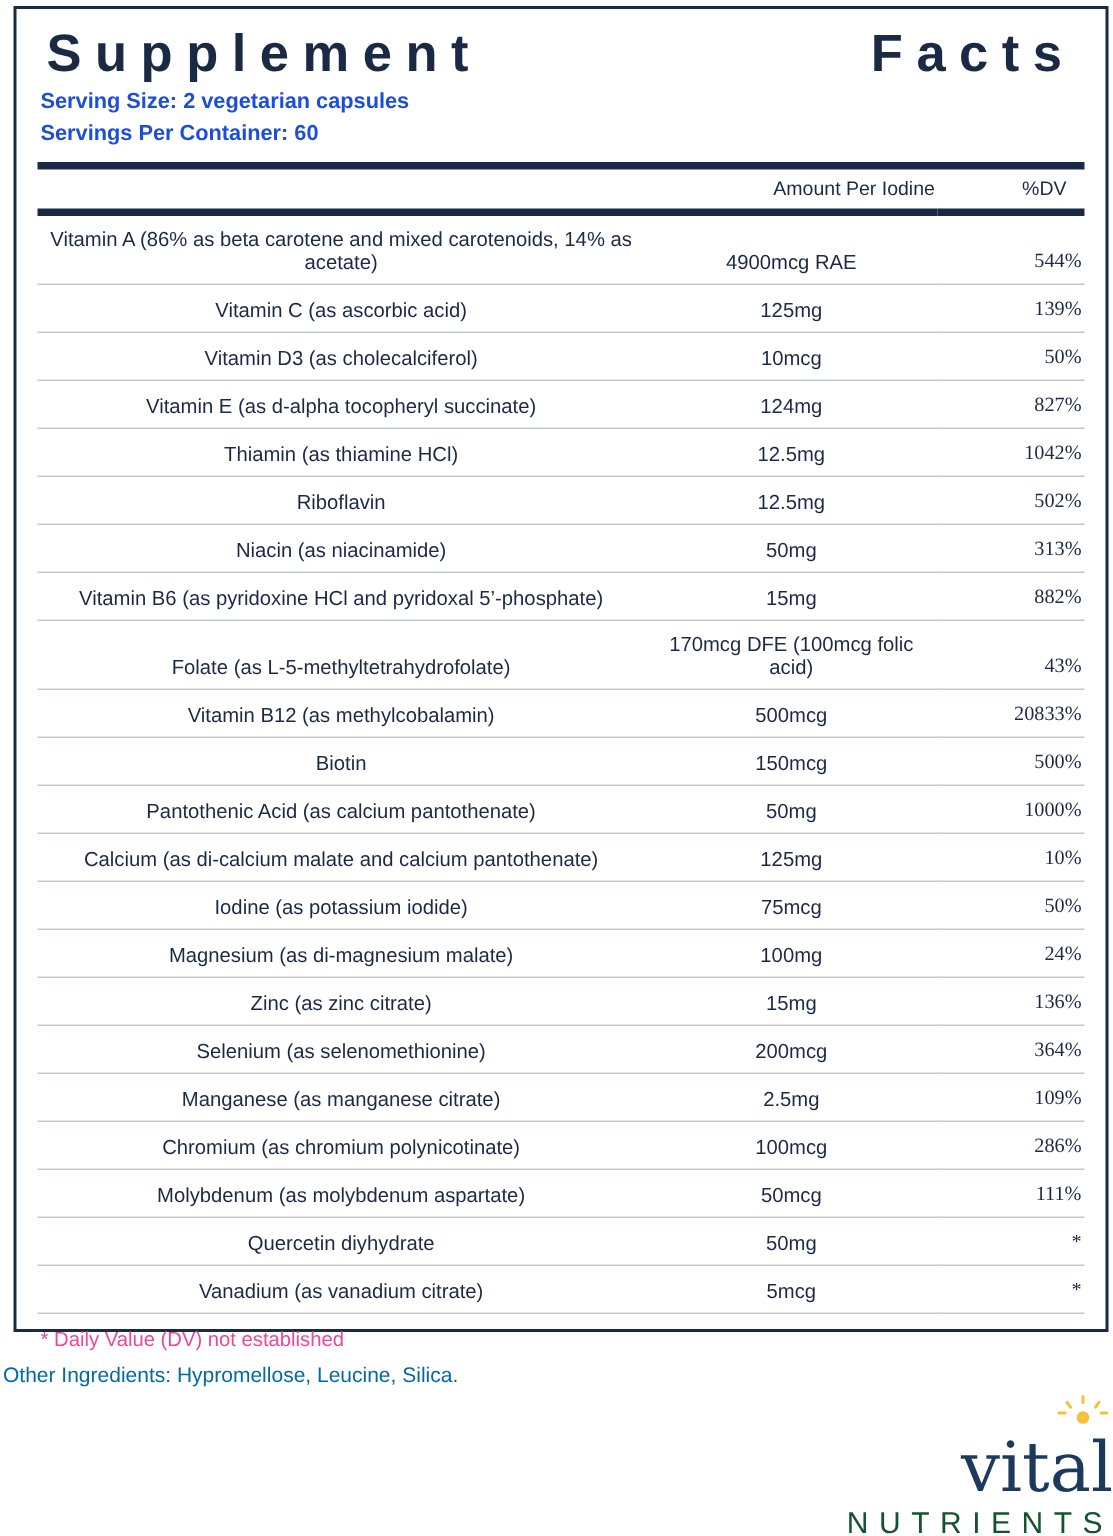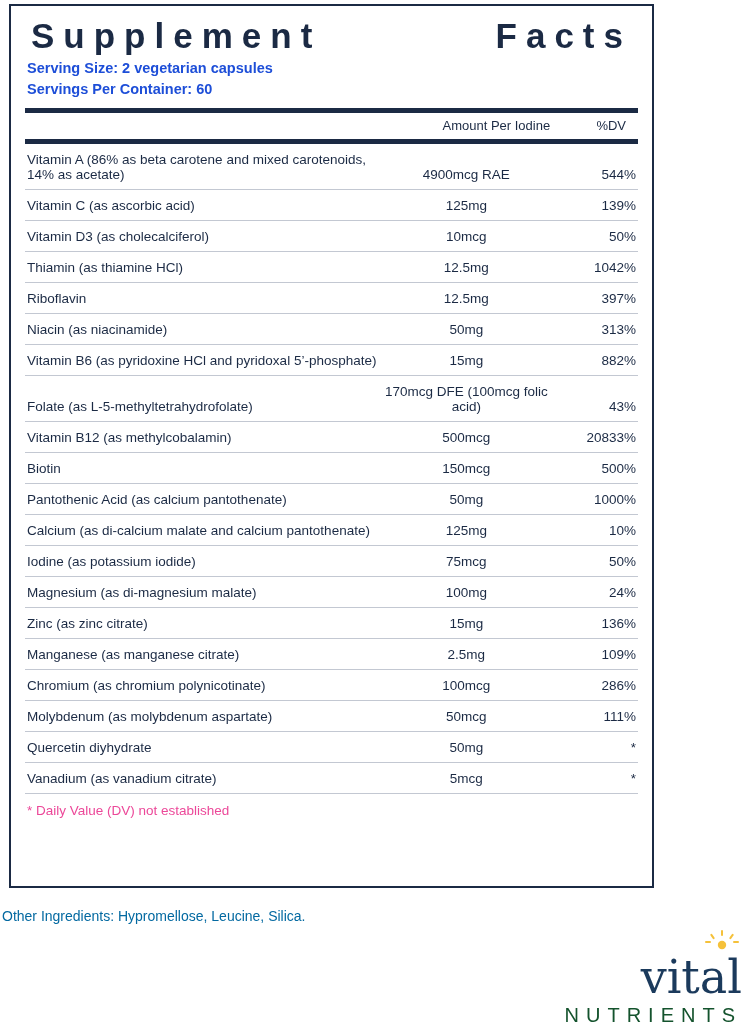--- a/index.html
+++ b/index.html
@@ -12,21 +12,21 @@
     background: #ffffff;
     font-family: "Liberation Sans", sans-serif;
     color: #1b2a44;
     position: relative;
     overflow: hidden;
   }
   .panel {
     position: absolute;
     left: 9px;
     top: 4px;
-    width: 645px;
+    width: 730px;
     height: 884px;
     border: 2px solid #1b2a44;
     box-sizing: border-box;
     background: #fff;
   }
   .inner {
     padding: 6px 14px 0 14px;
   }
   .sf-title {
     font-size: 35px;
@@ -63,33 +63,34 @@
   }
   table.facts th.name-col {
     text-align: left;
   }
   table.facts td {
     padding: 7.5px 2px 7.5px 2px;
     vertical-align: bottom;
     border-bottom: 1px solid #c3c8d2;
   }
   td.name {
-    text-align: left;
+    text-align: center;
     width: 58%;
     padding-left: 2px;
   }
   td.amount {
     text-align: center;
     width: 28%;
     padding-right: 4px;
   }
   td.dv {
     text-align: right;
     width: 14%;
     padding-right: 12px;
+    font-family: Liberation Serif, serif;
   }
   .section-sep td {
     border-bottom: 5px solid #1b2a44 !important;
     padding: 0 !important;
     height: 0;
     line-height: 0;
     font-size: 0;
   }
   .group-end td {
     border-bottom: 5px solid #1b2a44;
@@ -169,28 +170,33 @@
           <td class="name">Vitamin C (as ascorbic acid)</td>
           <td class="amount">125mg</td>
           <td class="dv">139%</td>
         </tr>
         <tr>
           <td class="name">Vitamin D3 (as cholecalciferol)</td>
           <td class="amount">10mcg</td>
           <td class="dv">50%</td>
         </tr>
         <tr>
+          <td class="name">Vitamin E (as d-alpha tocopheryl succinate)</td>
+          <td class="amount">124mg</td>
+          <td class="dv">827%</td>
+        </tr>
+        <tr>
           <td class="name">Thiamin (as thiamine HCl)</td>
           <td class="amount">12.5mg</td>
           <td class="dv">1042%</td>
         </tr>
         <tr>
           <td class="name">Riboflavin</td>
           <td class="amount">12.5mg</td>
-          <td class="dv">397%</td>
+          <td class="dv">502%</td>
         </tr>
         <tr>
           <td class="name">Niacin (as niacinamide)</td>
           <td class="amount">50mg</td>
           <td class="dv">313%</td>
         </tr>
         <tr>
           <td class="name">Vitamin B6 (as pyridoxine HCl and pyridoxal 5’-phosphate)</td>
           <td class="amount">15mg</td>
           <td class="dv">882%</td>
@@ -227,20 +233,25 @@
         </tr>
         <tr>
           <td class="name">Magnesium (as di-magnesium malate)</td>
           <td class="amount">100mg</td>
           <td class="dv">24%</td>
         </tr>
         <tr>
           <td class="name">Zinc (as zinc citrate)</td>
           <td class="amount">15mg</td>
           <td class="dv">136%</td>
+        </tr>
+        <tr>
+          <td class="name">Selenium (as selenomethionine)</td>
+          <td class="amount">200mcg</td>
+          <td class="dv">364%</td>
         </tr>
         <tr>
           <td class="name">Manganese (as manganese citrate)</td>
           <td class="amount">2.5mg</td>
           <td class="dv">109%</td>
         </tr>
         <tr>
           <td class="name">Chromium (as chromium polynicotinate)</td>
           <td class="amount">100mcg</td>
           <td class="dv">286%</td>

